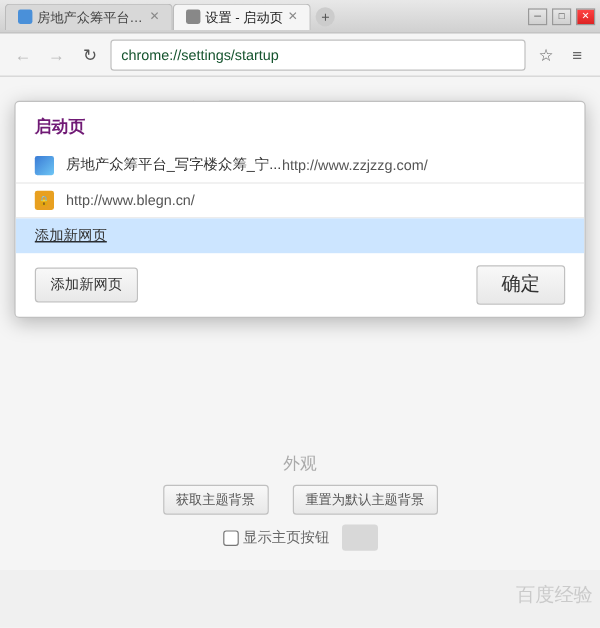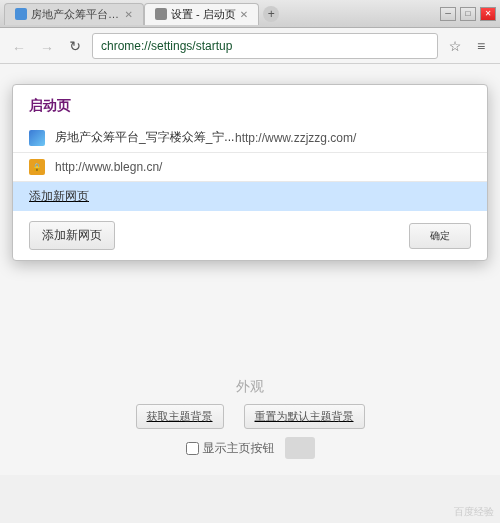--- a/index.html
+++ b/index.html
@@ -260,58 +260,57 @@
       border-radius: 3px;
       font-size: 12px;
       color: #333;
       cursor: pointer;
     }
     .btn-confirm {
       padding: 5px 20px;
       background: linear-gradient(to bottom, #f8f8f8, #e8e8e8);
       border: 1px solid #c0c0c0;
       border-radius: 3px;
-      font-size: 10px;
+      font-size: 16px;
       color: #333;
       cursor: pointer;
     }
     .appearance-label {
       color: #aaa;
       font-size: 14px;
       margin-bottom: 8px;
     }
     .appearance-buttons {
       display: flex;
       justify-content: center;
       gap: 20px;
       margin-bottom: 8px;
-      text-decoration: underline;
     }
     .appearance-btn {
       padding: 4px 10px;
       background: linear-gradient(to bottom, #f8f8f8, #e8e8e8);
       border: 1px solid #c0c0c0;
       border-radius: 3px;
       font-size: 11px;
       color: #555;
       cursor: pointer;
     }
     .appearance-checkbox {
       display: flex;
       align-items: center;
       justify-content: center;
       gap: 4px;
       font-size: 12px;
       color: #666;
     }
     .watermark {
       position: absolute;
-      bottom: 4px;
+      bottom: 16px;
       right: 6px;
-      font-size: 10px;
+      font-size: 16px;
       color: #bbb;
       opacity: 0.7;
     }
     .page-wrapper {
       position: relative;
       height: 459px;
       overflow: hidden;
     }
   </style>
 </head>

